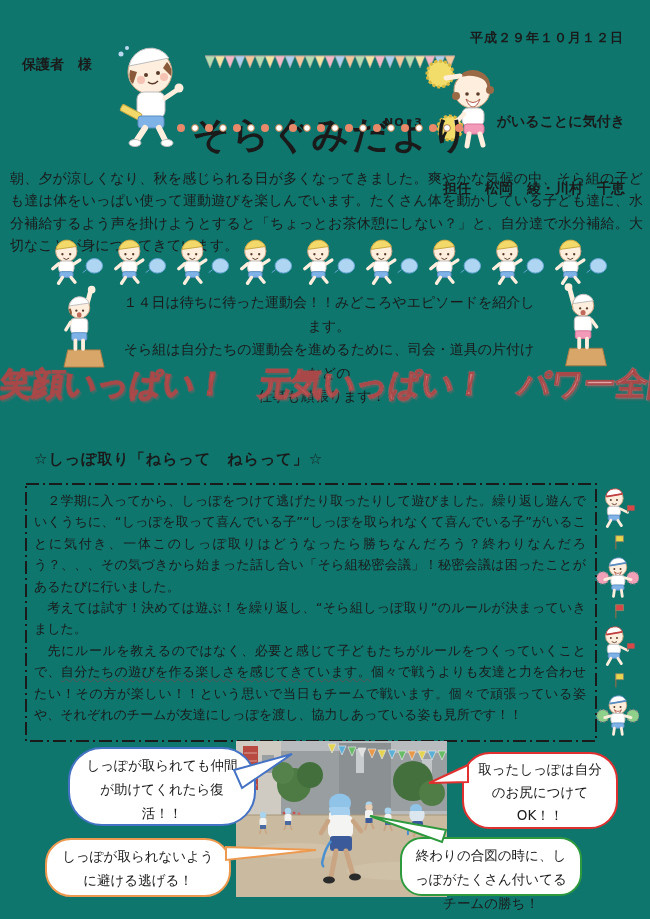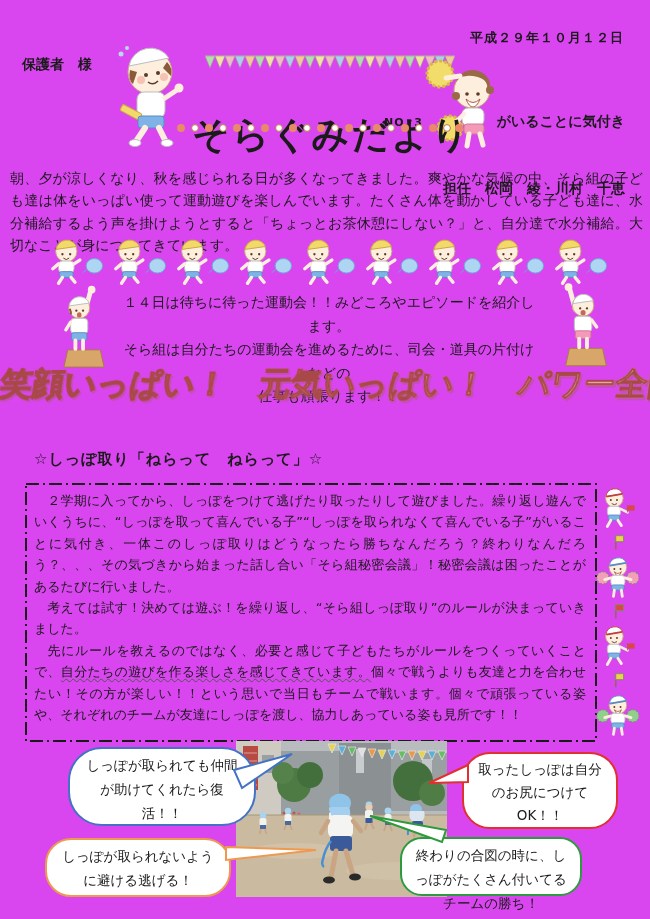--- a/index.html
+++ b/index.html
@@ -1,16 +1,16 @@
 <!DOCTYPE html>
 <html><head>
 <meta charset="utf-8">
 <style>
   html,body{margin:0;padding:0;background:#fff;}
-  .page{position:relative;width:650px;height:919px;background:#d946ef;overflow:hidden;
+  .page{position:relative;width:650px;height:919px;background:#0f766e;overflow:hidden;
         font-family:"DejaVu Sans",sans-serif;color:#1a1a1a;}
   .abs{position:absolute;}
   
   .date{right:26px;top:29px;font-size:13px;font-weight:bold;letter-spacing:1px;}
   .recipient{left:22px;top:56px;font-size:14px;font-weight:bold;}
   .main-title{left:192px;top:70px;font-size:37px;font-weight:bold;letter-spacing:2px;white-space:nowrap;margin-top:40px;}
   .issue-no{left:384px;top:116px;font-size:11px;font-weight:bold;letter-spacing:1px;}
   .school{right:25px;top:113px;font-size:14px;font-weight:bold;}
   .teachers{right:25px;top:133px;font-size:14px;font-weight:bold;margin-top:47px;}
   

